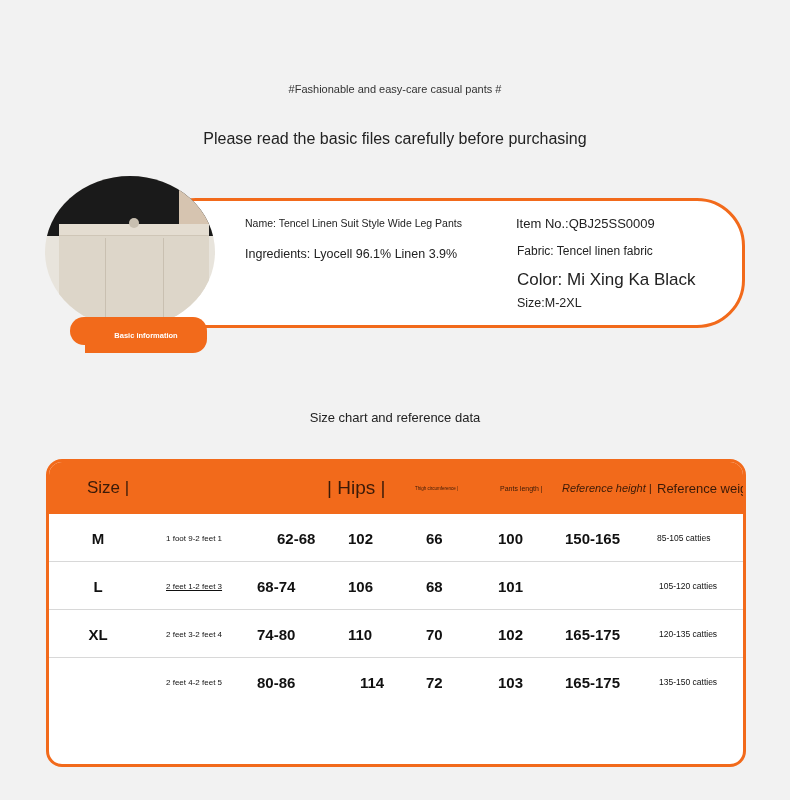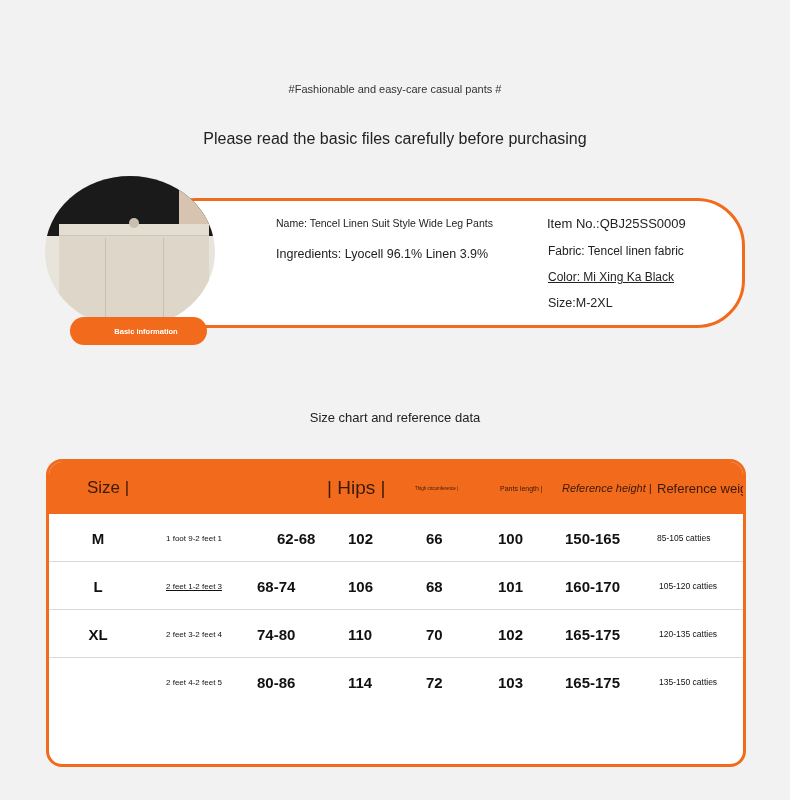--- a/index.html
+++ b/index.html
@@ -20,32 +20,32 @@
     }
     .photo .top { position: absolute; left: 0; top: 0; width: 100%; height: 60px; background: #1a1a1a; }
     .photo .arm-r { position: absolute; right: 6px; top: 10px; width: 30px; height: 60px; background: #d6c4b0; border-radius: 0 14px 0 0; }
     .photo .pants { position: absolute; left: 14px; top: 48px; width: 150px; height: 110px; background: #ddd6c9; }
     .photo .waist { position: absolute; left: 14px; top: 48px; width: 150px; height: 12px; background: #e4ddd1; border-bottom: 1px solid #cfc6b7; }
     .photo .btn { position: absolute; left: 84px; top: 42px; width: 10px; height: 10px; border-radius: 50%; background: #c8bfb0; }
     .photo .pleat1 { position: absolute; left: 60px; top: 62px; width: 1px; height: 90px; background: #c9c0b1; }
     .photo .pleat2 { position: absolute; left: 118px; top: 62px; width: 1px; height: 90px; background: #c9c0b1; }
 
     .basic-pill {
-      position: absolute; left: 85px; top: 317px; width: 122px; height: 28px;
+      position: absolute; left: 85px; top: 317px; width: 122px; height: 36px;
       background: #f26a1b; color: #fff; font-size: 7.5px; font-weight: bold;
       border-radius: 0 14px 14px 0; display: flex; align-items: center; justify-content: center;
     }
     .basic-pill-left { position: absolute; left: 70px; top: 317px; width: 30px; height: 28px; background: #f26a1b; border-radius: 14px 0 0 14px; }
 
-    .info-text { position: absolute; color: #222; white-space: nowrap; margin-left: 31px; }
+    .info-text { position: absolute; color: #222; white-space: nowrap; }
     .it-name { left: 245px; top: 217px; font-size: 10.5px; }
     .it-ingr { left: 245px; top: 247px; font-size: 12.5px; }
     .it-item { left: 516px; top: 216px; font-size: 13px; }
     .it-fabric { left: 517px; top: 244px; font-size: 12px; }
-    .it-color { left: 517px; top: 270px; font-size: 12px; text-decoration: underline; }
+    .it-color { left: 517px; top: 270px; font-size: 17px; }
     .it-size { left: 517px; top: 296px; font-size: 12.5px; }
 
     .section-title { position: absolute; top: 410px; left: 0; width: 790px; text-align: center; font-size: 13px; color: #222; }
 
     
     .size-table {
       position: absolute; left: 46px; top: 459px; width: 700px; height: 308px;
       border: 3px solid #f26a1b; border-radius: 16px; background: #fff; overflow: hidden; padding-left: 36px;
     }
     .thead {
@@ -110,37 +110,36 @@
     <div class="td weight" style="left:608px;">85-105 catties</div>
   </div>
 
   <div class="trow" style="top:100px;">
     <div class="td size" style="left:19px;">L</div>
     <div class="td small" style="left:117px;text-decoration:underline;">2 feet 1-2 feet 3</div>
     <div class="td big" style="left:208px;">68-74</div>
     <div class="td big" style="left:299px;">106</div>
     <div class="td big" style="left:377px;">68</div>
     <div class="td big" style="left:449px;">101</div>
-    <div class="td big" style="left:516px;">160-170</div>
     <div class="td weight" style="left:610px;">105-120 catties</div>
   </div>
 
   <div class="trow" style="top:148px;">
     <div class="td size" style="left:19px;">XL</div>
     <div class="td small" style="left:117px;">2 feet 3-2 feet 4</div>
     <div class="td big" style="left:208px;">74-80</div>
     <div class="td big" style="left:299px;">110</div>
     <div class="td big" style="left:377px;">70</div>
     <div class="td big" style="left:449px;">102</div>
     <div class="td big" style="left:516px;">165-175</div>
     <div class="td weight" style="left:610px;">120-135 catties</div>
   </div>
 
   <div class="trow last" style="top:196px;">
     <div class="td small" style="left:117px;">2 feet 4-2 feet 5</div>
     <div class="td big" style="left:208px;">80-86</div>
-    <div class="td big" style="left:299px;text-align:right;">114</div>
+    <div class="td big" style="left:311px;text-align:right;">114</div>
     <div class="td big" style="left:377px;">72</div>
     <div class="td big" style="left:449px;">103</div>
     <div class="td big" style="left:516px;">165-175</div>
     <div class="td weight" style="left:610px;">135-150 catties</div>
   </div>
 </div>
 
 </body></html>

